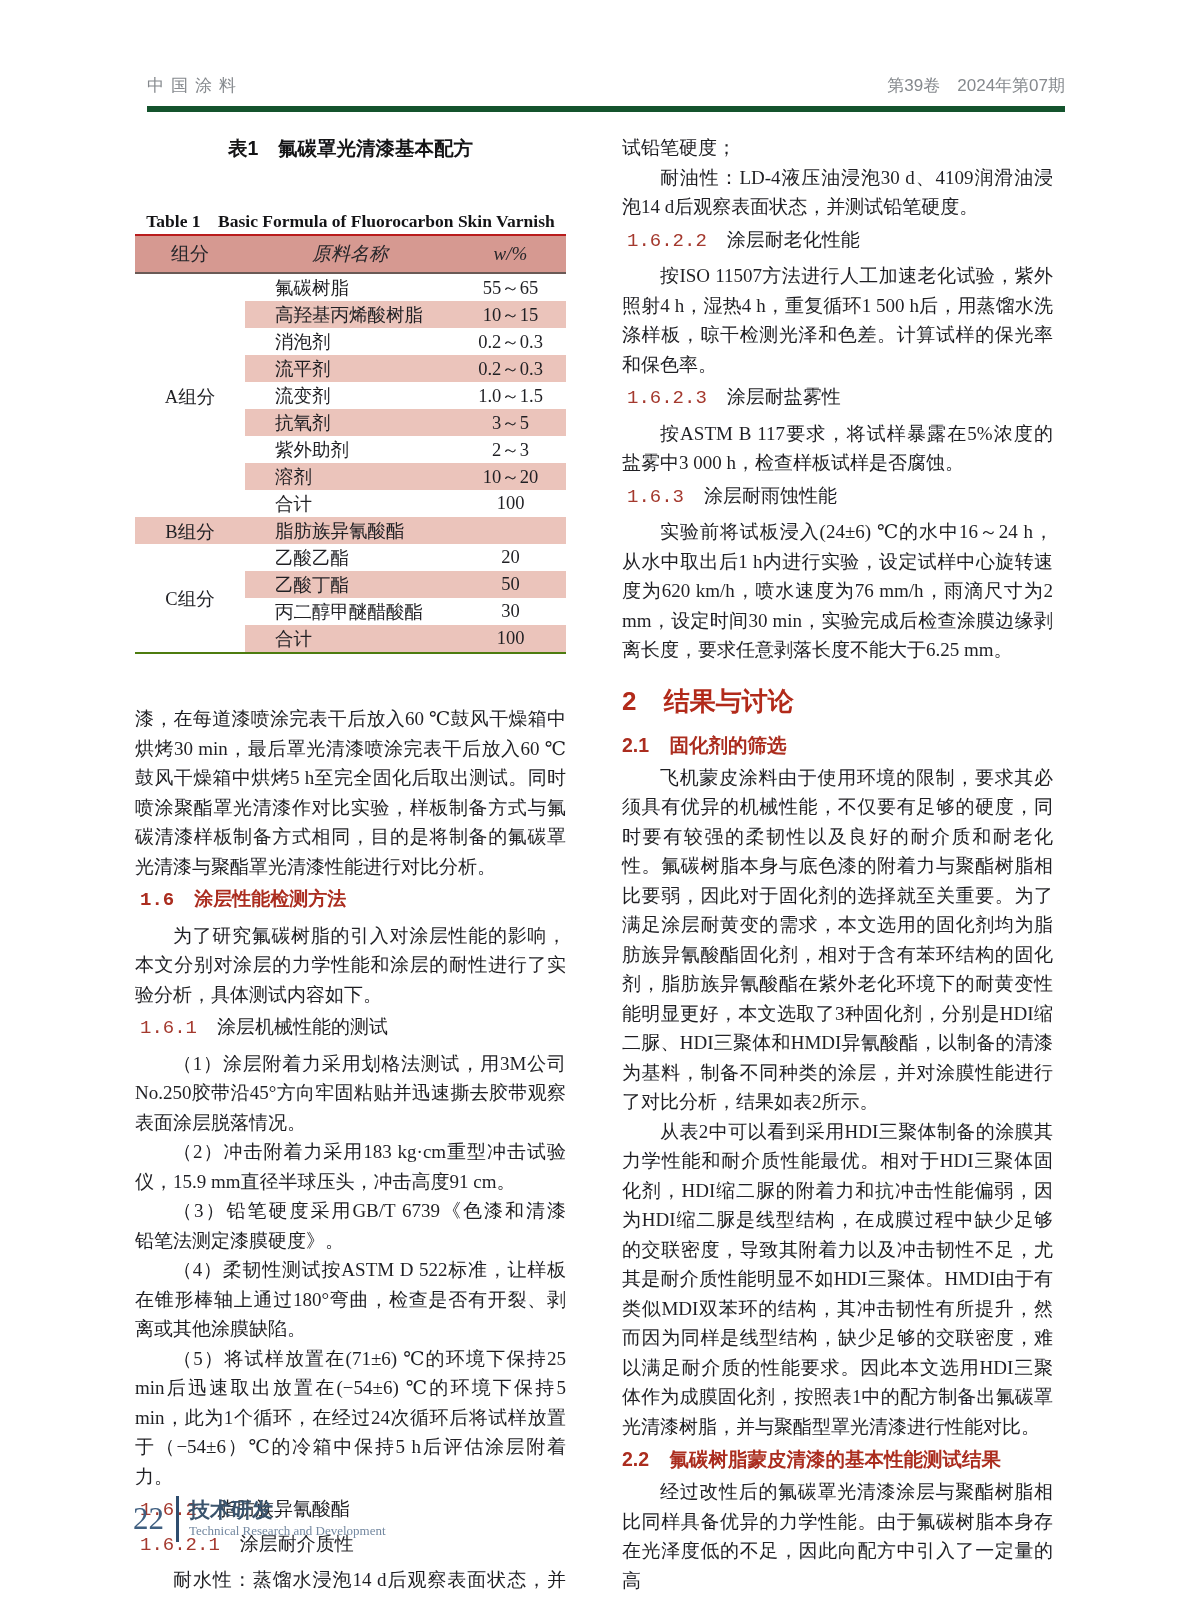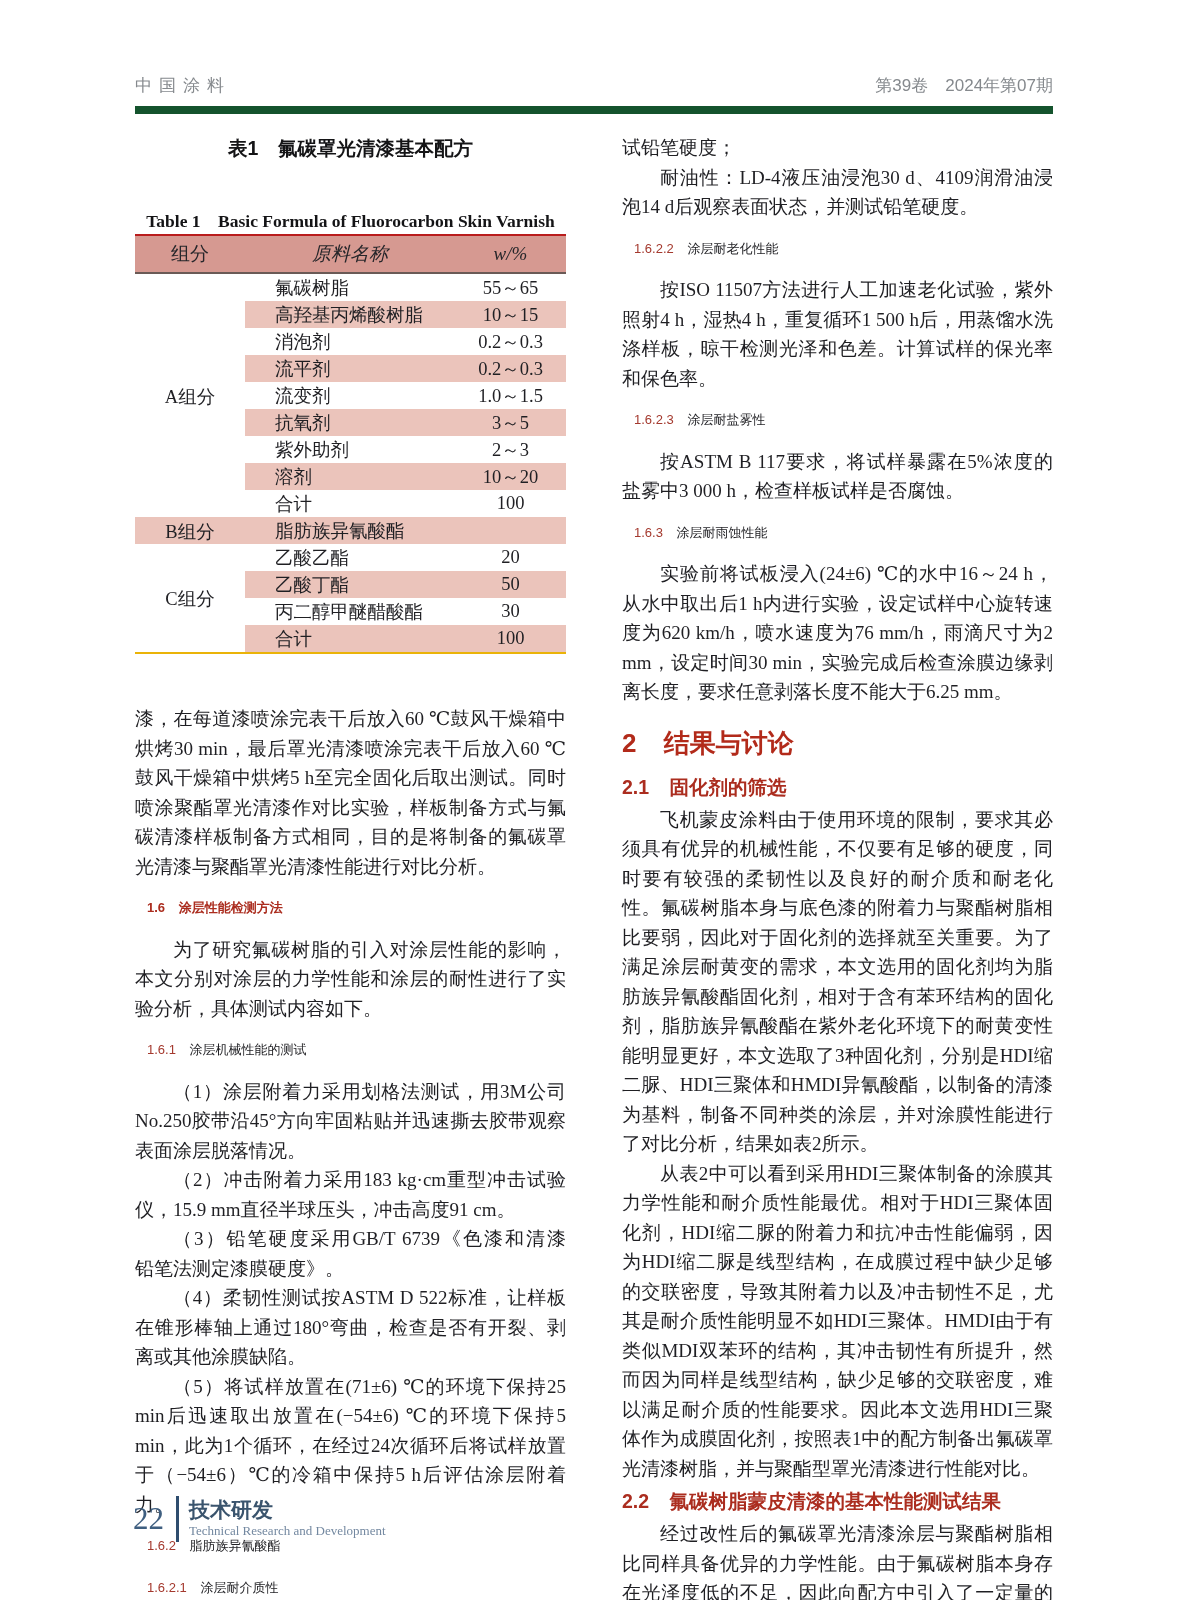--- a/index.html
+++ b/index.html
@@ -3,36 +3,36 @@
 <meta charset="utf-8">
 <style>
   html,body { margin:0; padding:0; background:#ffffff; }
   .page {
     position:relative; width:1187px; height:1600px; background:#ffffff;
     font-family:"Liberation Serif","DejaVu Serif",serif;
     color:#1f1f23; overflow:hidden;
   }
   
   .phead {
-    position:absolute; left:135px; top:74px; width:918px;
+    position:absolute; left:147px; top:74px; width:918px;
     display:flex; justify-content:space-between; align-items:flex-end;
-    padding-bottom:9px; border-bottom:8px solid #14532d;
+    padding-bottom:9px; border-bottom:6px solid #14532d;
     font-family:"Liberation Sans","DejaVu Sans",sans-serif;
     font-size:17px; color:#85898d;
   }
   .phead .jname { letter-spacing:7px; }
   
   .cols { position:absolute; left:135px; top:133px; width:918px; display:flex; justify-content:space-between; }
   .col { width:431px; }
   p { margin:0; font-size:19px; line-height:29.5px; text-align:justify; }
   .ind { text-indent:2em; }
   
   .h3, .h4 {
-    font-family:Liberation Sans, sans-serif;
-    font-size:13px; line-height:29.5px; margin:12px;
+    font-family:Liberation Mono, monospace;
+    font-size:19px; line-height:29.5px; margin:5px;
   }
   .h3 { font-weight:bold; color:#ab2d1f; }
   .h3 .hnum, .h2s .hnum, .h1s .hnum { margin-right:1.05em; }
   .h4 .hnum { color:#a4392e; margin-right:1.05em; }
   .h4 .htxt { color:#1f1f23; }
   .h1s {
     font-family:"Liberation Sans","DejaVu Sans",sans-serif;
     font-size:26px; font-weight:bold; color:#b22a1a;
     line-height:40px; margin:16px 0 6px 0;
   }
@@ -47,21 +47,21 @@
   }
   .tbl-title-en {
     font-size:17.5px; font-weight:bold; text-align:center; line-height:25px; color:#141416;margin-top:46px;
   }
   .tbl { width:431px; margin-top:0; }
   .thead {
     display:flex; height:36px; align-items:center;
     background:#d69991; border-top:2px solid #b91c1c; border-bottom:2px solid #6a5a56;
     font-size:19px; color:#26262a;
   }
-  .tbody { position:relative; border-bottom:2px solid #eab308; }
+  .tbody { position:relative; border-bottom:2px solid #4d7c0f; }
   .trow { display:flex; height:27px; align-items:center; font-size:18.5px; }
   .c1 { width:110px; text-align:center; height:100%; display:flex; align-items:center; justify-content:center; }
   .c2 { width:210px; padding-left:30px; box-sizing:border-box; height:100%; display:flex; align-items:center; }
   .c3 { width:111px; text-align:center; height:100%; display:flex; align-items:center; justify-content:center; }
   .thead .c2 { justify-content:center; padding-left:0;font-style:italic; }
   .wcell { font-style:italic; }
   .pk { background:#ebc4bb; }
   .glabel {
     position:absolute; left:0; width:110px; text-align:center;
     transform:translateY(-50%); font-size:18.5px; color:#1f1f23;

